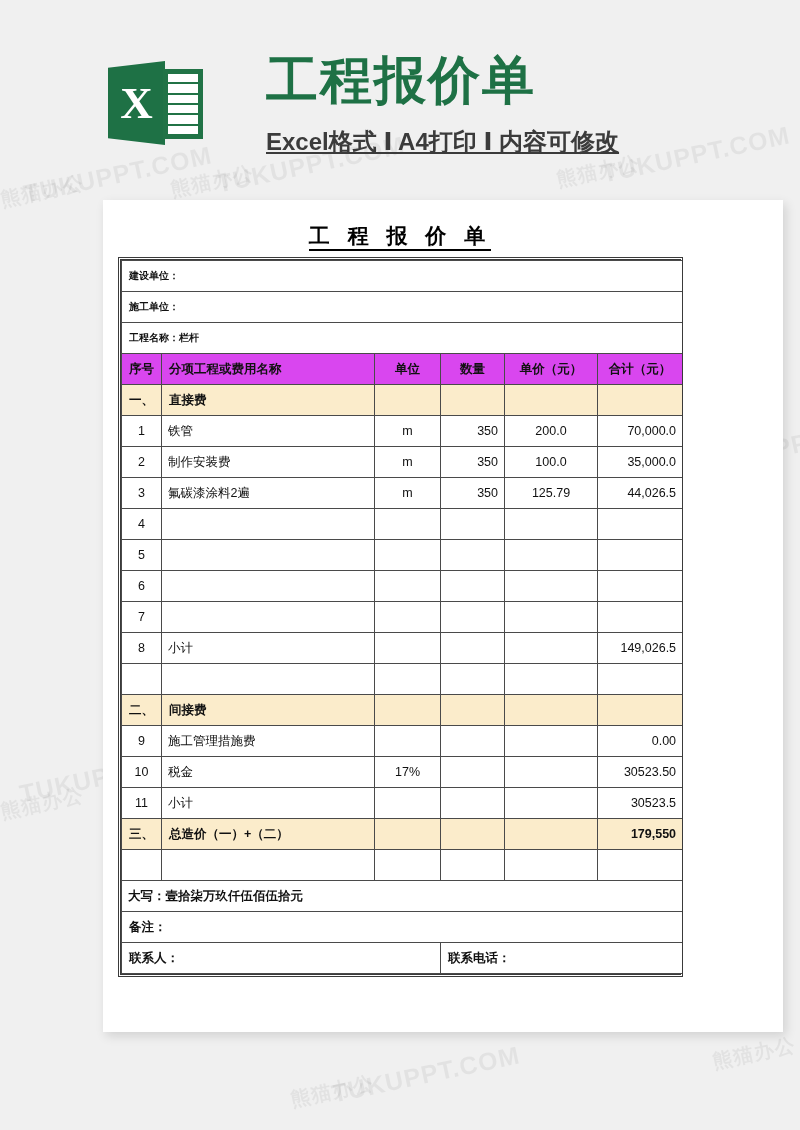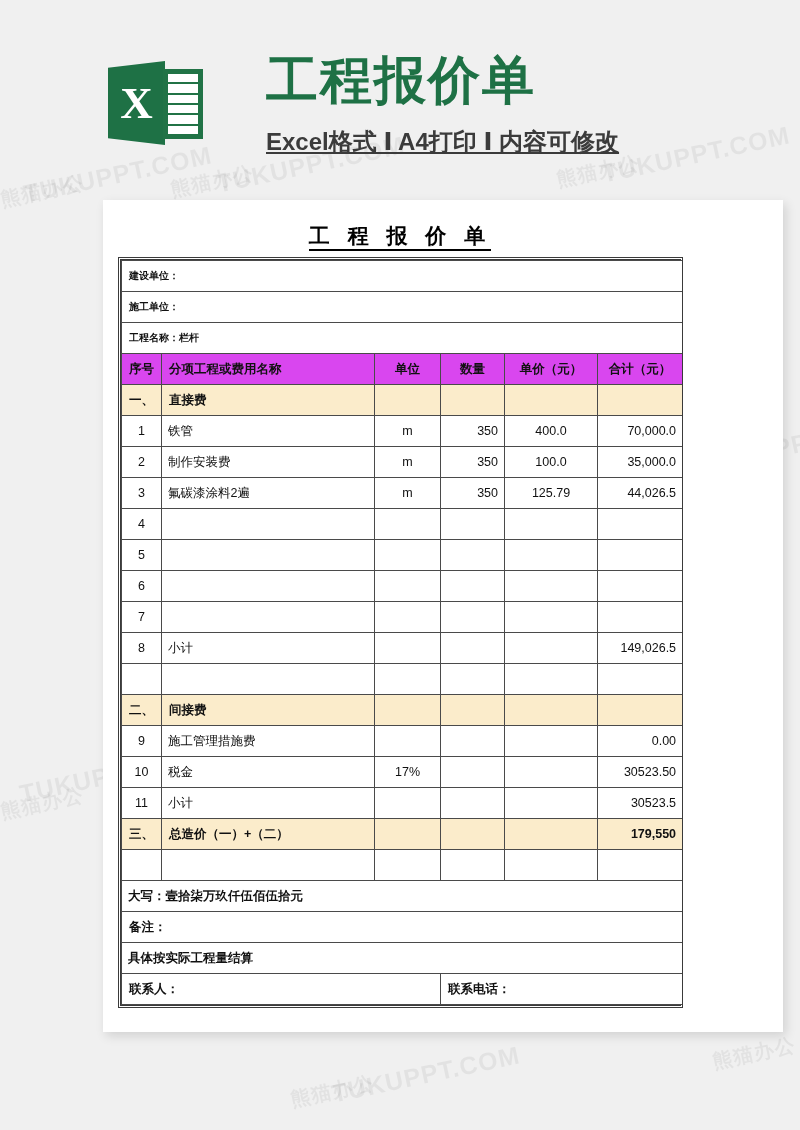--- a/index.html
+++ b/index.html
@@ -258,21 +258,21 @@
             <td></td>
             <td></td>
             <td></td>
           </tr>
 
           <tr>
             <td class="c-idx">1</td>
             <td>铁管</td>
             <td class="c-unit">m</td>
             <td class="c-qty">350</td>
-            <td class="c-price">400.0</td>
+            <td class="c-price">200.0</td>
             <td class="c-amt">70,000.0</td>
           </tr>
           <tr>
             <td class="c-idx">2</td>
             <td>制作安装费</td>
             <td class="c-unit">m</td>
             <td class="c-qty">350</td>
             <td class="c-price">100.0</td>
             <td class="c-amt">35,000.0</td>
           </tr>
@@ -385,23 +385,20 @@
             <td></td>
           </tr>
 
           <tr>
             <td class="upper" colspan="6">大写：壹拾柒万玖仟伍佰伍拾元</td>
           </tr>
 
           <tr>
             <td colspan="6" class="bold" style="padding-left:7px;">备注：</td>
           </tr>
-          <tr>
-            <td colspan="6" class="note-indent">具体按实际工程量结算</td>
-          </tr>
 
           <tr>
             <td colspan="3" class="bold" style="padding-left:7px;">联系人：</td>
             <td colspan="3" class="bold" style="padding-left:7px;">联系电话：</td>
           </tr>
 
         </tbody>
       </table>
     </div>
   </div>

